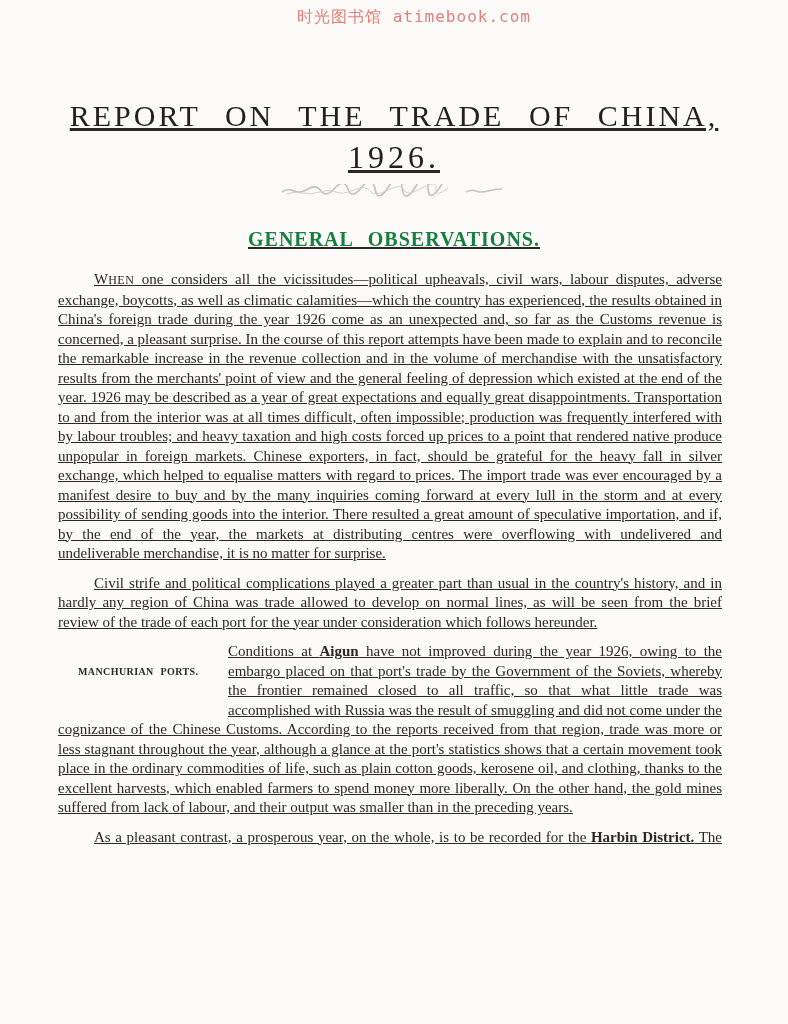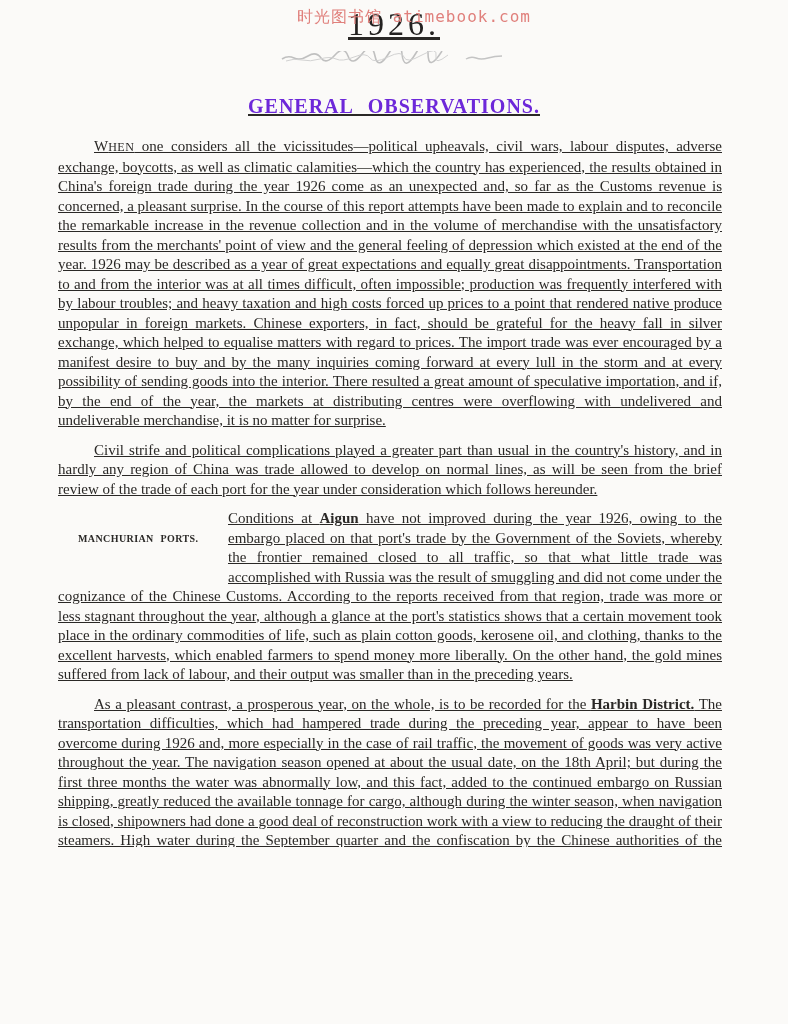--- a/index.html
+++ b/index.html
@@ -47,21 +47,21 @@
     height: 14px;
     line-height: 0;
   }
   .heading {
     margin: 30px 0 0 0;
     text-align: center;
     font-size: 20px;
     font-weight: 700;
     letter-spacing: 1px;
     word-spacing: 9px;
-    color: #6d28d9;
+    color: #15803d;
   }
   .body-text {
     width: 664px;
     margin: 19px 4px 0 58px;
     text-align: justify;
     font-size: 15px;
     line-height: 19.5px;
   }
   .para { margin: 0 0 10px 0; }
   .indent { text-indent: 36px; }
@@ -91,20 +91,21 @@
     color: #3a3836;
   }
 </style>
 </head>
 <body>
 
 <div class="page">
 
   <div class="watermark">时光图书馆 atimebook.com</div>
 
+  <h1 class="title">REPORT ON THE TRADE OF CHINA,</h1>
   <div class="subtitle">1926.</div>
 
   <div class="ornament">
     <svg width="228" height="14" viewBox="0 0 228 14">
       <path d="M2,8 q6,-4 12,-1 t14,-2 t13,2 t14,-3 t13,1 t14,-2 t13,2 t14,-3 t13,1 t14,-1 t12,0 t14,-2" fill="none" stroke="#c0c0c0" stroke-width="1.6"></path>
       <path d="M6,10 q8,-3 16,-1 t18,-1 t16,0 t18,-2 t16,1 t18,-1 t16,0 t18,-2 t14,1 t12,-1" fill="none" stroke="#d2d2d2" stroke-width="1"></path>
       <path d="M186,8 q5,-3 10,-1 t12,0 t14,-2" fill="none" stroke="#c4c4c4" stroke-width="1.4"></path>
     </svg>
   </div>
 

